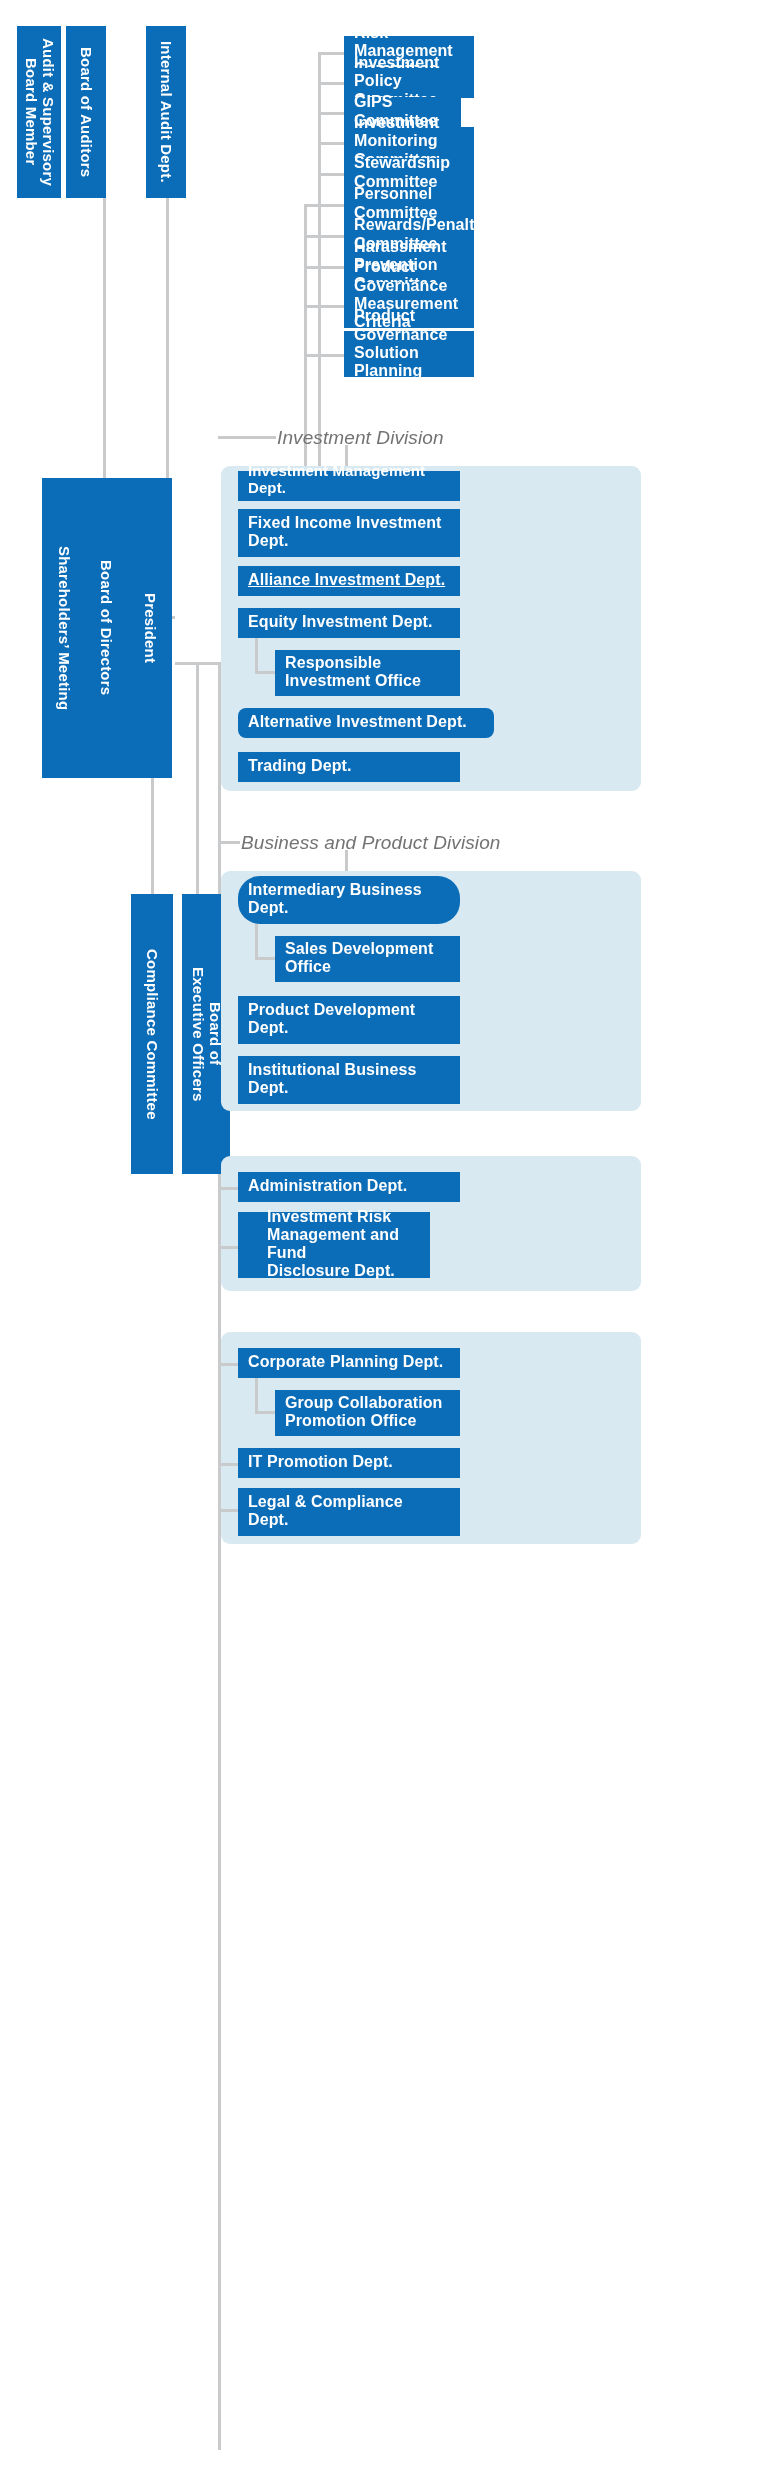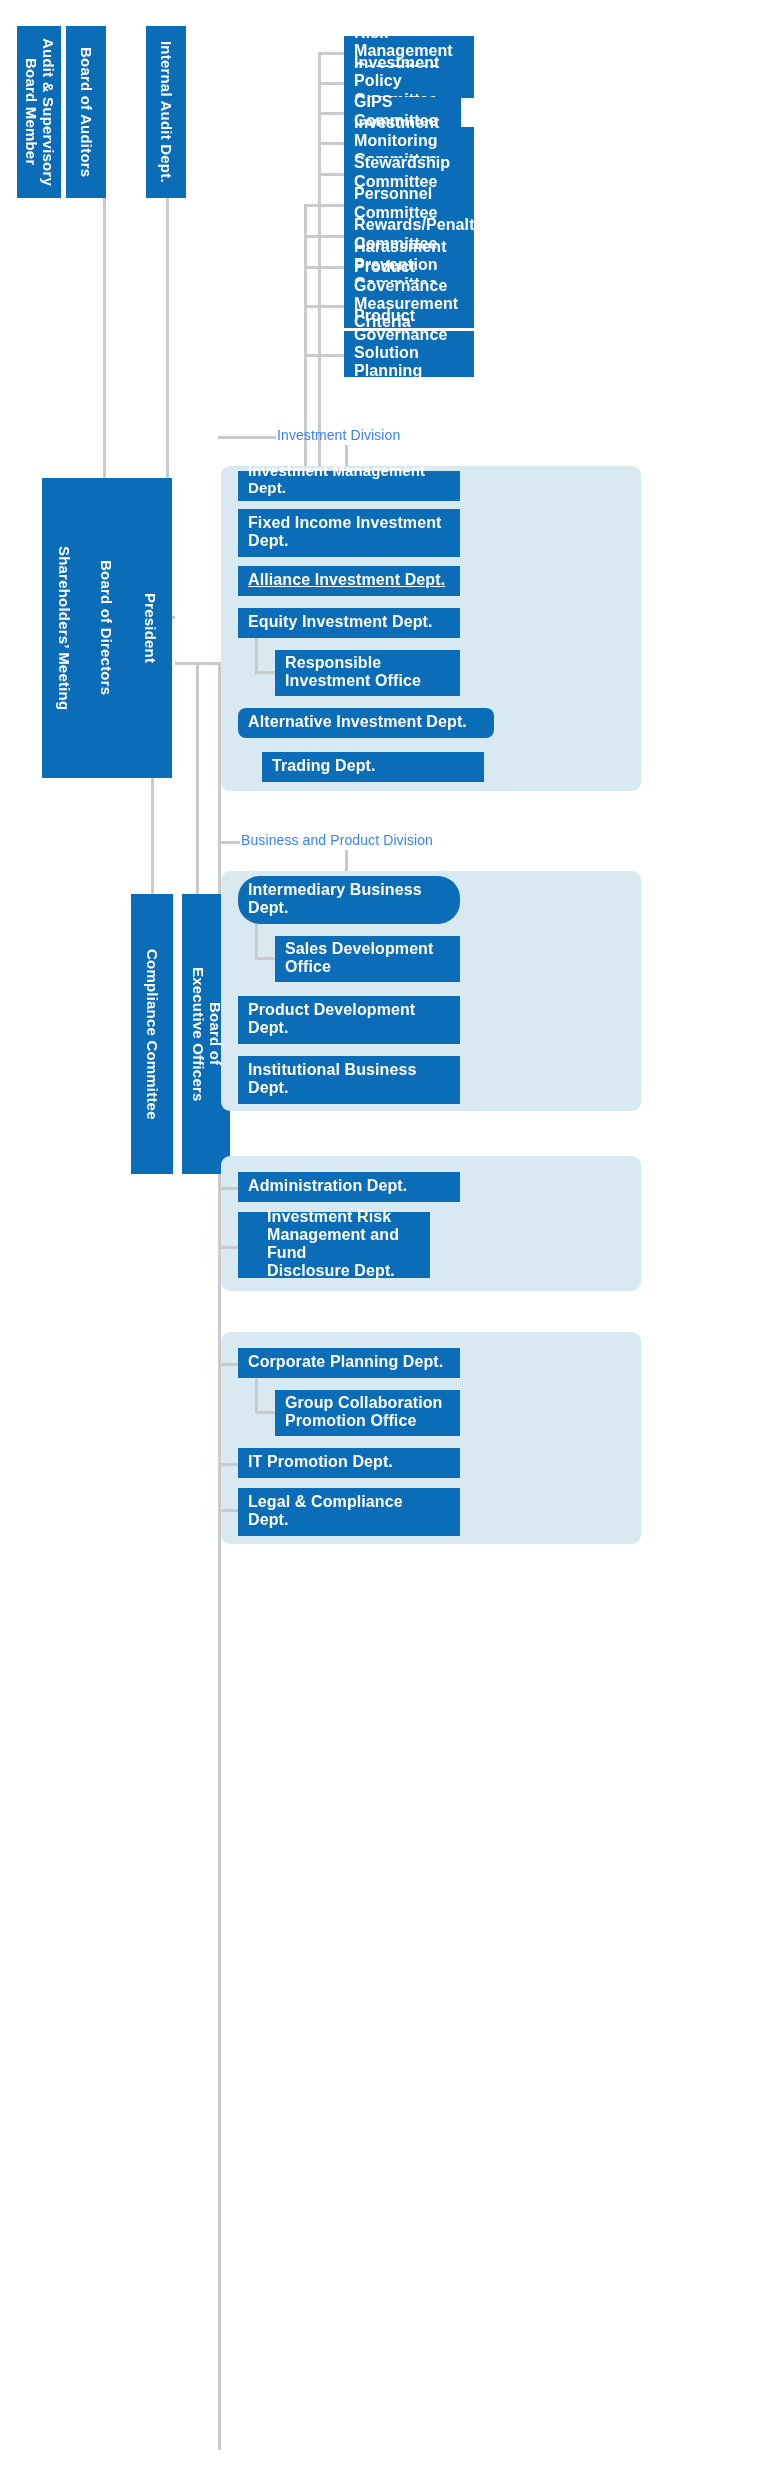--- a/index.html
+++ b/index.html
@@ -58,25 +58,26 @@
   
   .grp {
     position: absolute;
     background: #d9e9f2;
     border-radius: 9px;
   }
 
   
   .divlabel {
     position: absolute;
-    color: #3b82f6;
-    font-size: 14px;
+    color: #737373;
+    font-size: 19px;
     font-weight: 400;
     letter-spacing: .1px;
     white-space: nowrap;
+    font-style: italic;
   }
 </style>
 </head>
 <body>
 
 <div id="chart">
 
   <div class="ln v" style="left:103px; top:198px; height:420px;"></div>
   <div class="ln h" style="left:76px; top:616px; width:30px;"></div>
 
@@ -212,21 +213,21 @@
   <div class="ln h" style="left:255px; top:671px; width:22px;"></div>
   <div class="hbox" style="left:275px; top:650px; width:185px; height:46px;">
     <span>Responsible
 Investment Office</span>
   </div>
 
   <div class="hbox" style="left:238px; top:708px; width:256px; height:30px;border-radius:8px;">
     <span>Alternative Investment Dept.</span>
   </div>
 
-  <div class="hbox" style="left:238px; top:752px; width:222px; height:30px;margin-left:24px;">
+  <div class="hbox" style="left:238px; top:752px; width:222px; height:30px;">
     <span>Trading Dept.</span>
   </div>
 
   <div class="ln h" style="left:218px; top:841px; width:22px;"></div>
   <div class="divlabel" style="left:241px; top:832px;">Business and Product Division</div>
   <div class="ln v" style="left:345px; top:850px; height:22px;"></div>
 
   <div class="grp" style="left:221px; top:871px; width:420px; height:240px;"></div>
 
   <div class="hbox" style="left:238px; top:876px; width:222px; height:48px;border-radius:22px;">

